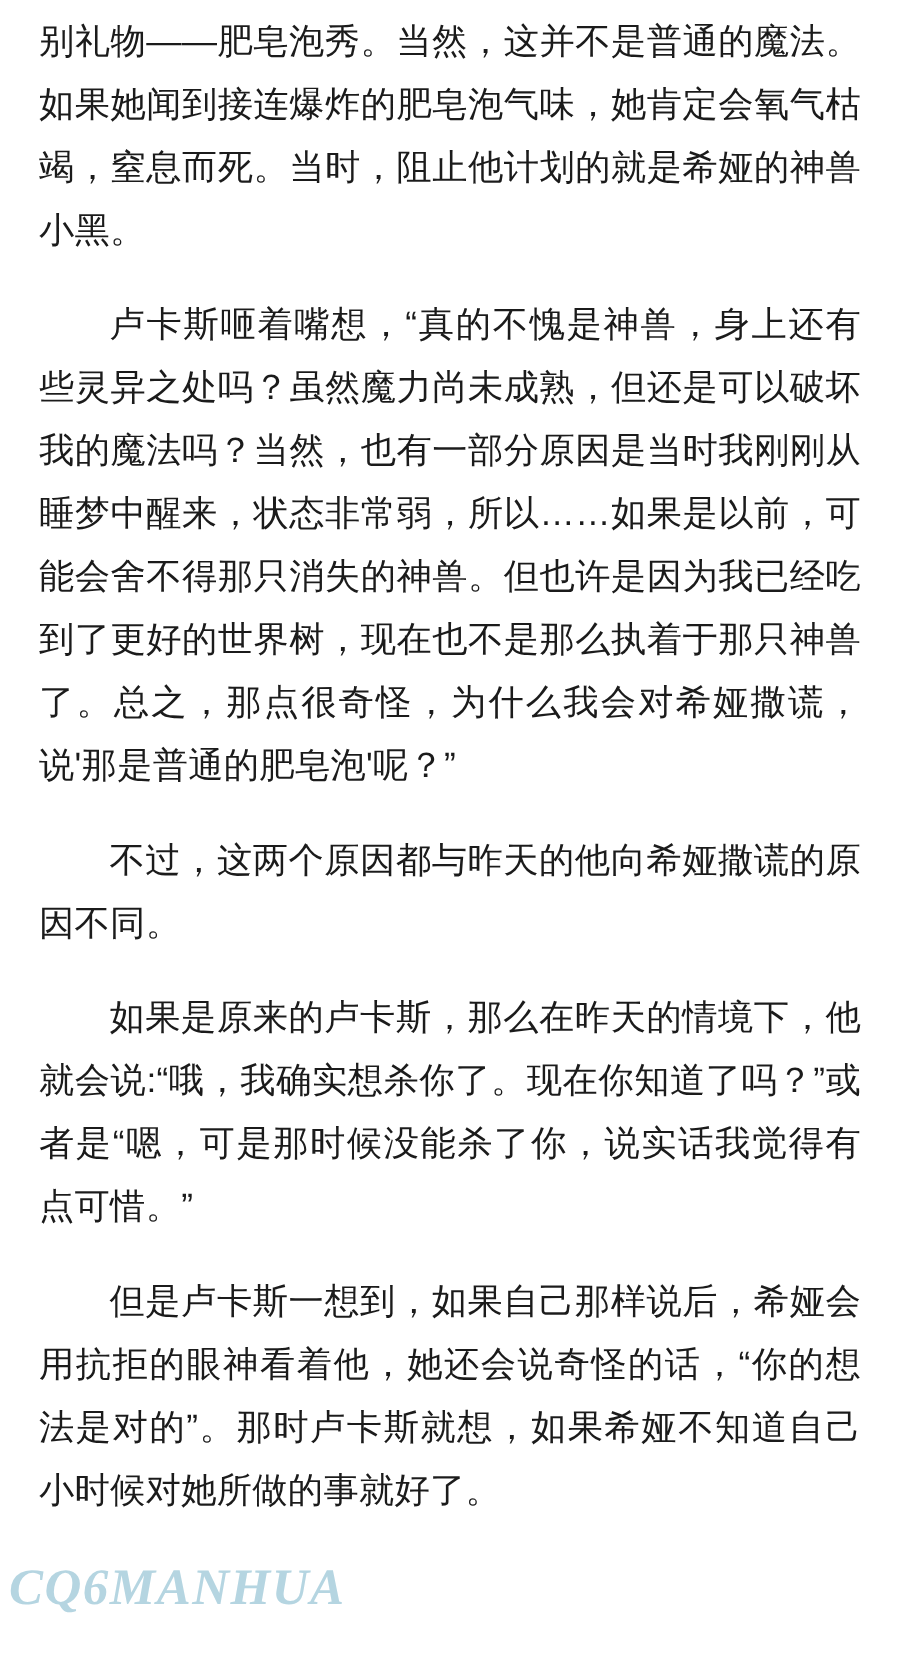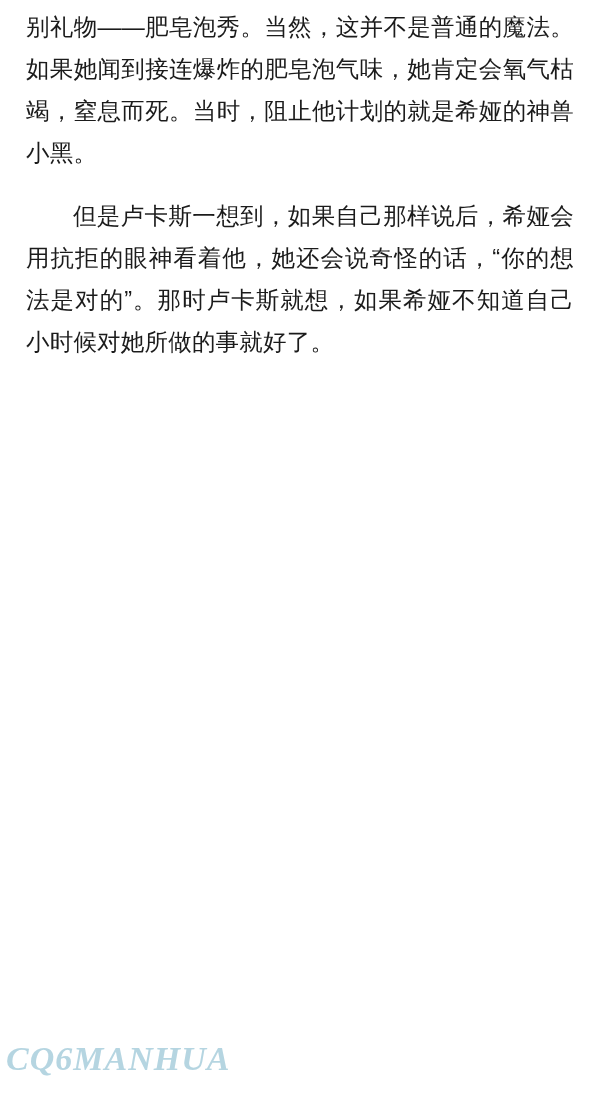--- a/index.html
+++ b/index.html
@@ -66,20 +66,23 @@
     margin-left: 6px;
   }
 </style>
 </head>
 <body>
 
 <div class="page">
 
   <div class="text-body">
     <p class="para">别礼物——肥皂泡秀。当然，这并不是普通的魔法。如果她闻到接连爆炸的肥皂泡气味，她肯定会氧气枯竭，窒息而死。当时，阻止他计划的就是希娅的神兽小黑。</p>
+    <p class="para indent">卢卡斯咂着嘴想，“真的不愧是神兽，身上还有些灵异之处吗？虽然魔力尚未成熟，但还是可以破坏我的魔法吗？当然，也有一部分原因是当时我刚刚从睡梦中醒来，状态非常弱，所以……如果是以前，可能会舍不得那只消失的神兽。但也许是因为我已经吃到了更好的世界树，现在也不是那么执着于那只神兽了。总之，那点很奇怪，为什么我会对希娅撒谎，说'那是普通的肥皂泡'呢？”</p>
+    <p class="para indent">不过，这两个原因都与昨天的他向希娅撒谎的原因不同。</p>
+    <p class="para indent">如果是原来的卢卡斯，那么在昨天的情境下，他就会说:“哦，我确实想杀你了。现在你知道了吗？”或者是“嗯，可是那时候没能杀了你，说实话我觉得有点可惜。”</p>
     <p class="para indent">但是卢卡斯一想到，如果自己那样说后，希娅会用抗拒的眼神看着他，她还会说奇怪的话，“你的想法是对的”。那时卢卡斯就想，如果希娅不知道自己小时候对她所做的事就好了。</p>
   </div>
 
   <div class="watermark">
     <div class="wm-line wm-line1">CQ6MANHUA</div>
   </div>
 
 </div>
 
 </body></html>

